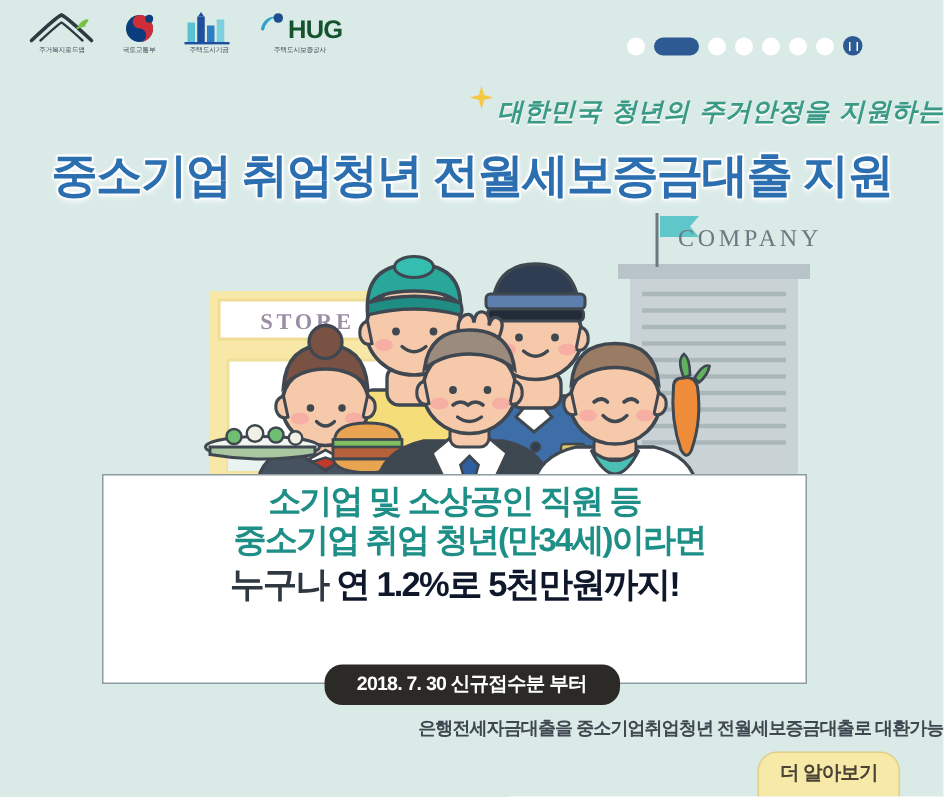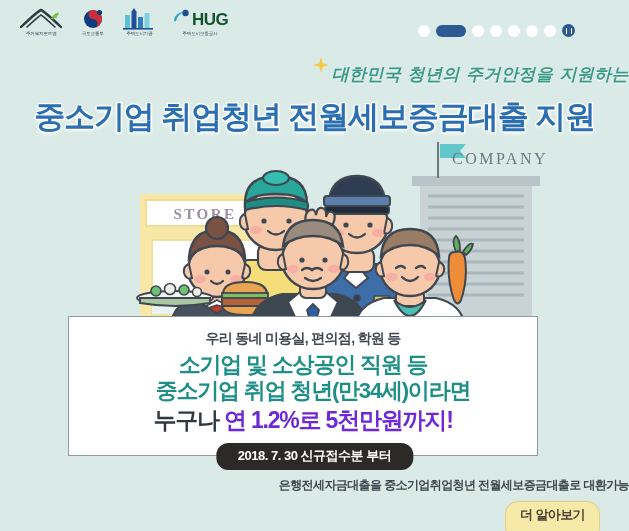--- a/index.html
+++ b/index.html
@@ -180,21 +180,21 @@
   }
   .card-line3 { margin-top: 1px; padding-left: 20px; }
   .card-line4 {
     margin-top: 2px;
     text-align: center;
     font-size: 23px;
     font-weight: 700;
     color: #2f3841;
     letter-spacing: -1.2px;
   }
-  .card-line4 .hl { color: #6d28d9; }
+  .card-line4 .hl { color: #0f172a; }
 
   
   .date-pill {
     position: absolute;
     left: 50%;
     top: 443px;
     transform: translateX(-50%);
     background: #2c2a27;
     color: #ffffff;
     font-size: 13px;
@@ -452,21 +452,20 @@
         <g>
           <path d="M455 120 q8 -2 10 6 q3 22 -4 42 q-3 7 -7 0 q-7 -20 -5 -42 q0 -6 6 -6z" fill="#ef8c3a" stroke="#3f4750" stroke-width="2"></path>
           <path d="M456 120 q-5 -12 0 -16 q4 3 4 14z" fill="#5fb35f" stroke="#3f4750" stroke-width="1.8"></path>
           <path d="M463 120 q6 -10 10 -8 q-1 6 -7 11z" fill="#5fb35f" stroke="#3f4750" stroke-width="1.8"></path>
         </g>
       </g>
     </svg>
   </div>
 
   <div class="card">
-    <div class="card-line1">우리 동네 미용실, 편의점, 학원 등</div>
     <div class="card-line2">소기업 및 소상공인 직원 등</div>
     <div class="card-line3">중소기업 취업 청년(만34세)이라면</div>
     <div class="card-line4"><span>누구나 </span><span class="hl">연 1.2%로 5천만원까지!</span></div>
   </div>
 
   <div class="date-pill">2018. 7. 30 신규접수분 부터</div>
 
   <div class="note n1">은행전세자금대출을 중소기업취업청년 전월세보증금대출로 대환가능</div>
 
   <div class="cta">더 알아보기</div>

